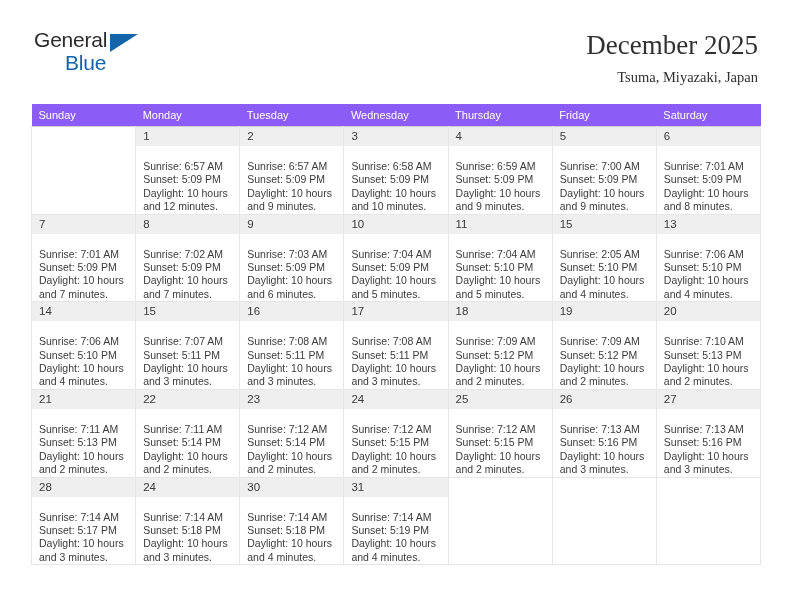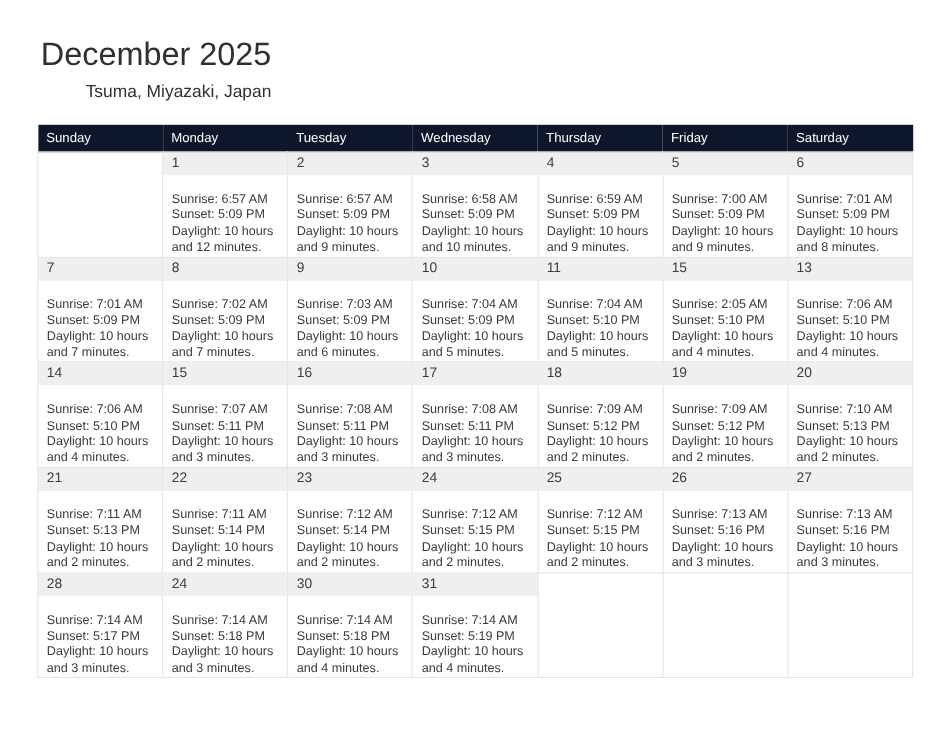--- a/index.html
+++ b/index.html
@@ -62,20 +62,21 @@
     left: 31px;
     top: 23px;
     font-size: 21px;
     color: #1464aa;
     letter-spacing: -0.2px;
   }
 
   .titles {
     text-align: right;
     padding-top: 0px;
+    font-family: Liberation Serif, serif;
   }
   .cal-title {
     font-size: 27px;
     font-weight: normal;
     color: #303030;
     line-height: 34px;
     white-space: nowrap;
   }
   .cal-subtitle {
     font-size: 14.5px;
@@ -88,21 +89,21 @@
   
   .calendar {
     position: absolute;
     left: 31px;
     top: 104px;
     width: 730px;
     border-collapse: collapse;
     table-layout: fixed;
   }
   .calendar th {
-    background: #0f172a;
+    background: #8b5cf6;
     color: #ffffff;
     font-size: 11px;
     font-weight: normal;
     text-align: left;
     padding: 5px 0 5px 7px;
     height: 12px;
     border: none;
   }
   .calendar td {
     vertical-align: top;
@@ -151,20 +152,25 @@
     border-top: 1px solid #cfcfcf;
   }
 </style>
 </head>
 <body>
 
 <div class="page">
 
   <div class="header">
 
+    <div class="brand">
+      <span class="brand-general">General</span>
+      <span class="brand-tri"></span>
+      <span class="brand-blue">Blue</span>
+    </div>
 
     <div class="titles">
       <div class="cal-title">December 2025</div>
       <div class="cal-subtitle">Tsuma, Miyazaki, Japan</div>
     </div>
 
   </div>
 
   <table class="calendar">
     <thead>

